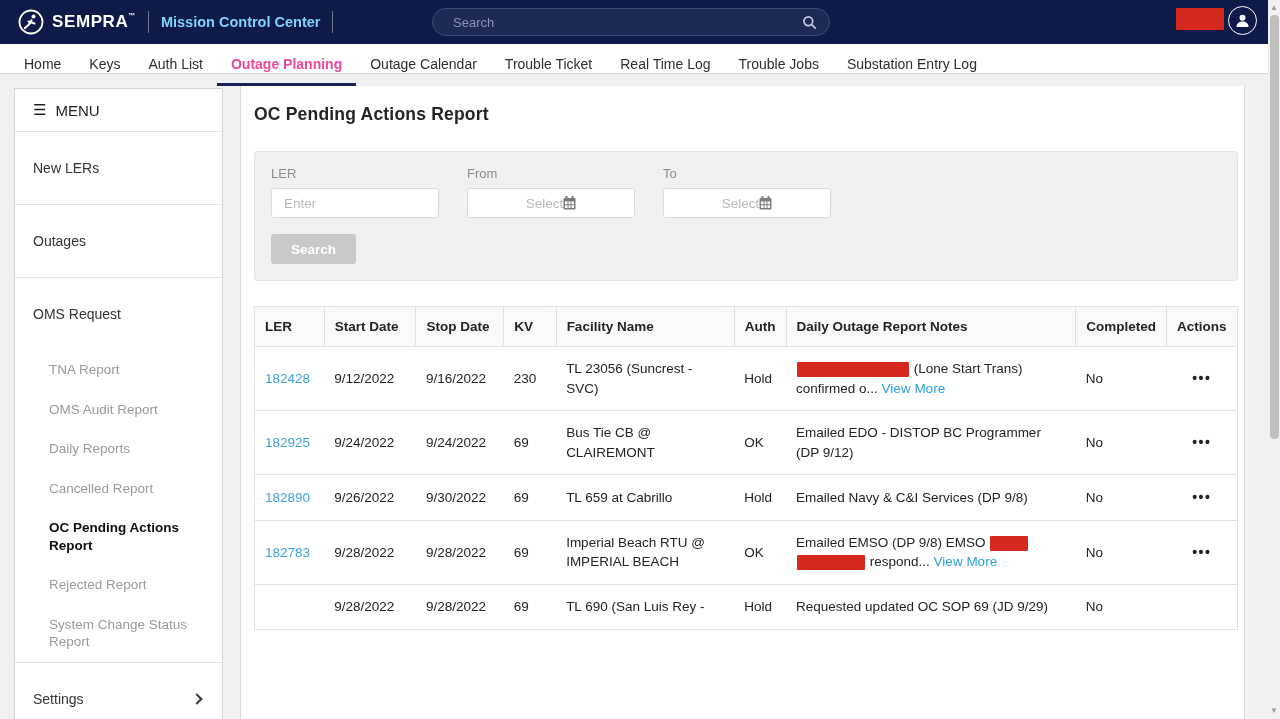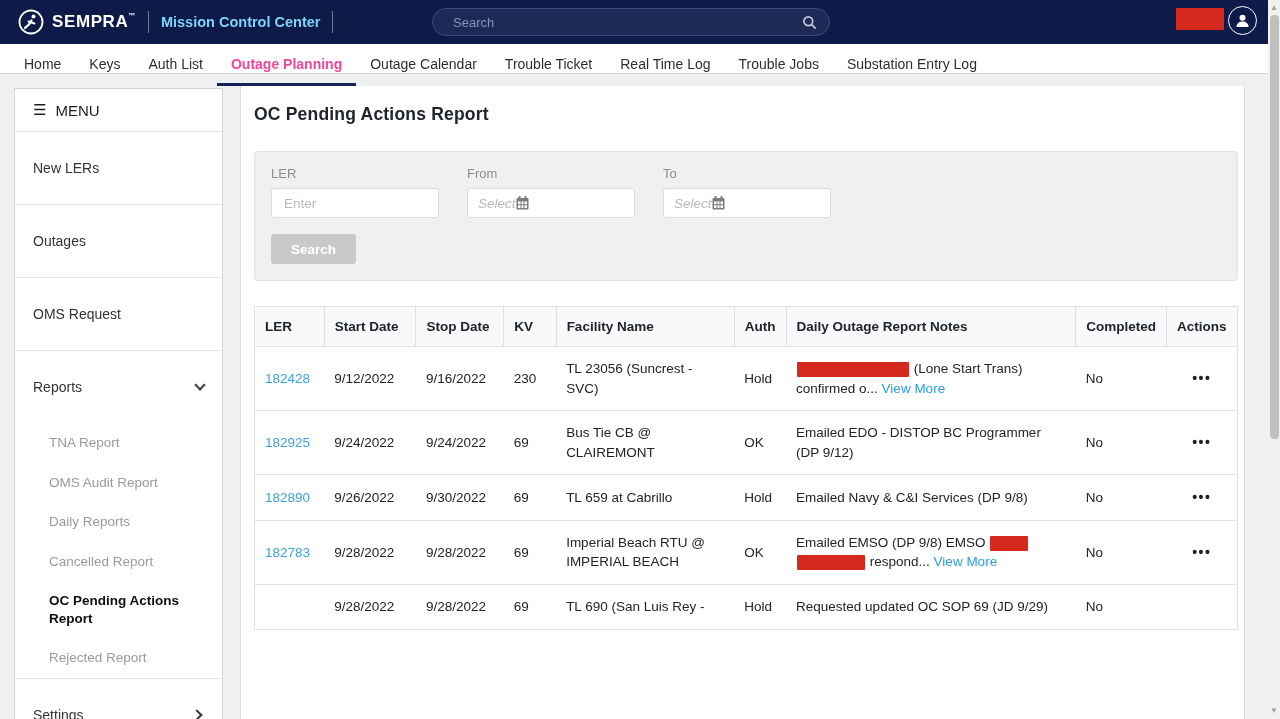--- a/index.html
+++ b/index.html
@@ -56,21 +56,21 @@
 
   .filter-panel { margin-top:26px; width:984px; background:#f0f0f1; border:1px solid #e2e2e3;
     border-radius:4px; padding:14px 16px 16px; }
   .filter-row { display:flex; gap:28px; }
   .filter-group { width:168px; }
   .filter-label { font-size:13px; color:#8d8d8d; margin-bottom:7px; }
   .text-input, .date-input { width:168px; height:30px; background:#fff; border:1px solid #dcdcdc;
     border-radius:3px; display:flex; align-items:center; padding:0 10px; }
   .text-input input { border:none; outline:none; width:100%; font-size:13.5px; font-family:inherit; color:#444; }
   .text-input input::placeholder, .ph { color:#b9b9b9; font-size:13.5px; }
-  .date-input { justify-content:flex-start; cursor:pointer;font-style:italic; }
+  .date-input { justify-content:center; cursor:pointer; }
   .search-btn { margin-top:16px; width:85px; height:30px; background:#c9c9c9; color:#fff;
     font-weight:bold; font-size:13.5px; border:none; border-radius:3px; font-family:inherit; }
 
   
   table.report { margin-top:25px; width:984px; border-collapse:collapse; font-size:13.5px;
     color:#212529; border:1px solid #dee2e6; }
   table.report th { background:#f8f9fa; border:1px solid #dee2e6; font-weight:bold;
     text-align:left; padding:12px 10px; white-space:nowrap; }
   table.report td { border-top:1px solid #dee2e6; padding:12px 10px; vertical-align:middle; line-height:1.45; }
   td.c-actions { text-align:center; }
@@ -147,30 +147,27 @@
   <div id="sidebar-items">
       <div class="side-top">
         <span>New LERs</span>
       </div>
       <div class="side-top">
         <span>Outages</span>
       </div>
       <div class="side-top">
         <span>OMS Request</span>
       </div>
-      <div class="side-top">
-        <span>Reports</span>
-        <span class="chev down"></span>
-      </div>
       <div class="side-sub"><span>TNA Report</span></div>
       <div class="side-sub"><span>OMS Audit Report</span></div>
       <div class="side-sub"><span>Daily Reports</span></div>
       <div class="side-sub"><span>Cancelled Report</span></div>
       <div class="side-sub active"><span>OC Pending Actions Report</span></div>
       <div class="side-sub"><span>Rejected Report</span></div>
+      <div class="side-sub"><span>System Change Status Report</span></div>
       <div class="side-top">
         <span>Settings</span>
         <span class="chev right"></span>
       </div>
     </div>
 </aside>
 
 <main class="main">
   <h1 class="page-title">OC Pending Actions Report</h1>
 

